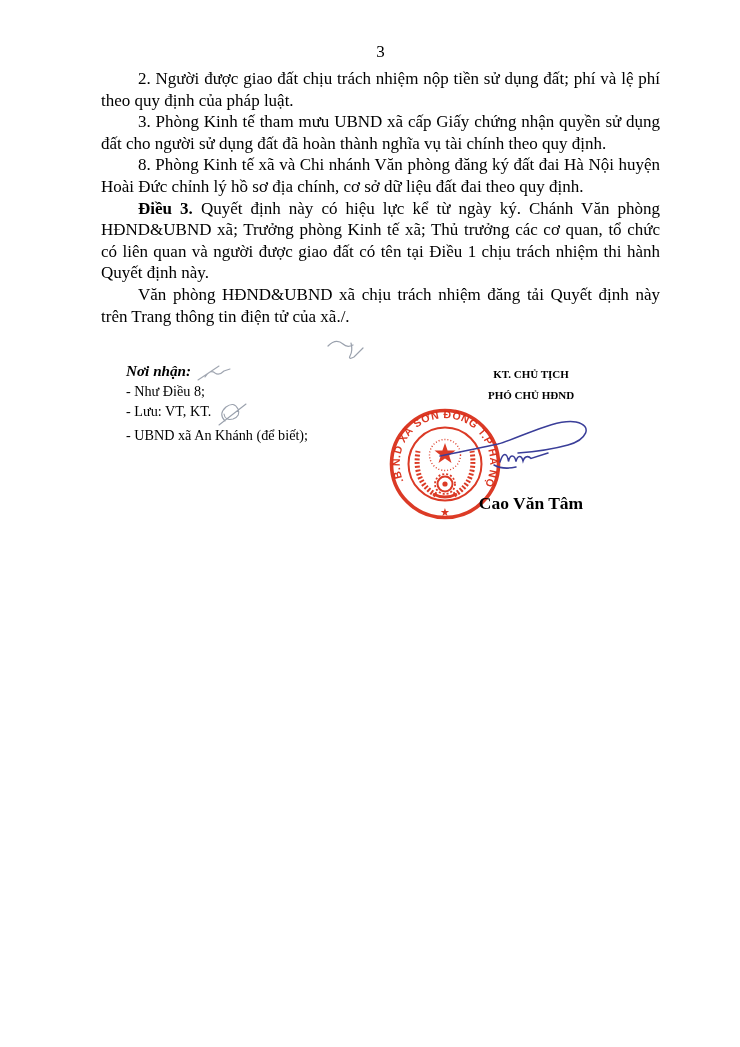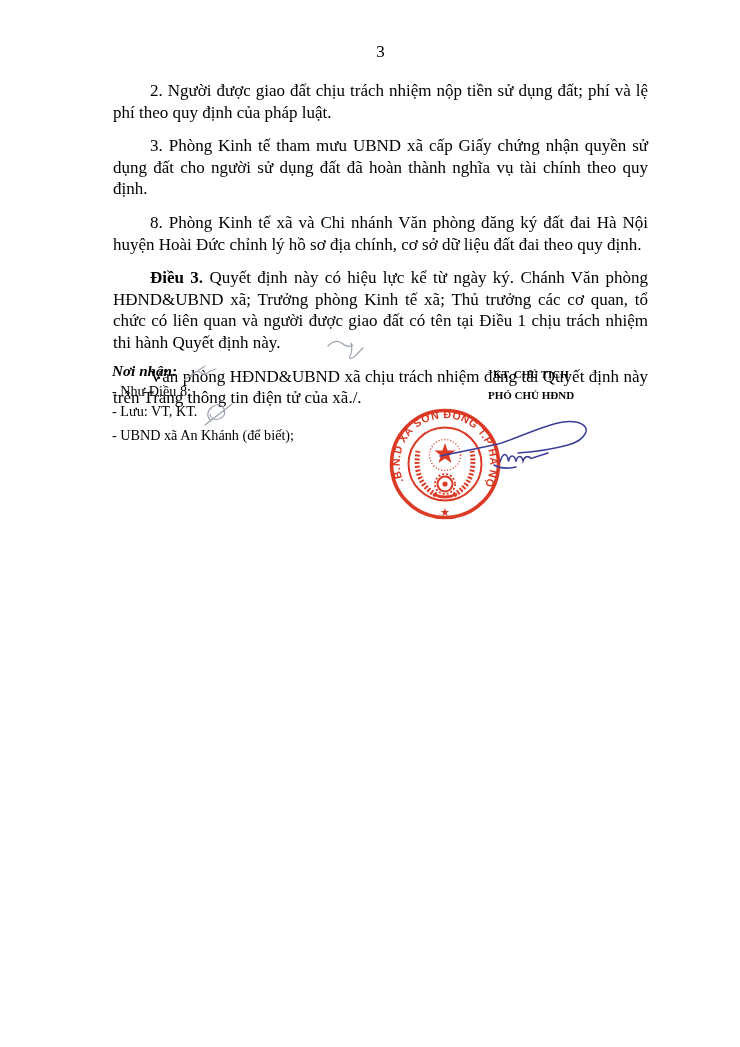--- a/index.html
+++ b/index.html
@@ -9,30 +9,30 @@
     overflow:hidden;
   }
   .page-number {
     position:absolute; top:42px; left:101px; width:559px;
     text-align:center; font-size:17px;
   }
   .body-text {
     position:absolute; top:68px; left:101px; width:559px;
     font-size:17px; line-height:21.6px; text-align:justify;
   }
-  .body-text p { margin:12px; text-indent:37px; }
+  .body-text p { margin:0; text-indent:37px; }
   .body-text .lead { font-weight:bold; }
   .recipients {
     position:absolute; left:112px; top:363px;
     font-size:14.2px; line-height:16.4px;
   }
   .recipients-title {
     font-weight:bold; font-style:italic; font-size:15.2px;
   }
-  .recipients .row { white-space:nowrap; }
+  .recipients .row { white-space:nowrap;margin-left:14px; }
   .recipients svg { vertical-align:middle; }
   .sign-title {
     position:absolute; left:429px; top:364px; width:204px;
     text-align:center; font-weight:bold; font-size:11px; line-height:20.5px;
   }
   .seal { position:absolute; left:388px; top:407px; width:114px; height:114px; z-index:1; }
   .sig-ink { position:absolute; left:436px; top:412px; z-index:2; }
   .signer-name {
     position:absolute; left:429px; top:493px; width:204px;
     text-align:center; font-weight:bold; font-size:17.5px; z-index:3;
@@ -109,14 +109,15 @@
   </svg>
 
   <svg class="sig-ink" width="165" height="64" viewBox="0 0 165 64">
     <g fill="none" stroke="#3a3e99" stroke-width="1.5" stroke-linecap="round">
       <path d="M 4,44 C 24,40 44,36 62,32 C 84,26 120,6 140,10 C 158,14 150,28 132,33 C 114,38 96,40 82,41"></path>
       <path d="M 64,50 c 3,-10 7,-10 8.5,-0.5 c 1.5,-7.5 6,-7.5 7.5,0 c 1.5,-6.5 5.5,-6.5 7,-0.5 c 1.5,-5 5.5,-5.5 8,-2.5 l 17,-5.5"></path>
       <path d="M 58,53 q 9,5 22,2"></path>
     </g>
   </svg>
 
+  <div class="signer-name">Cao Văn Tâm</div>
 
 </div>
 
 </body></html>

